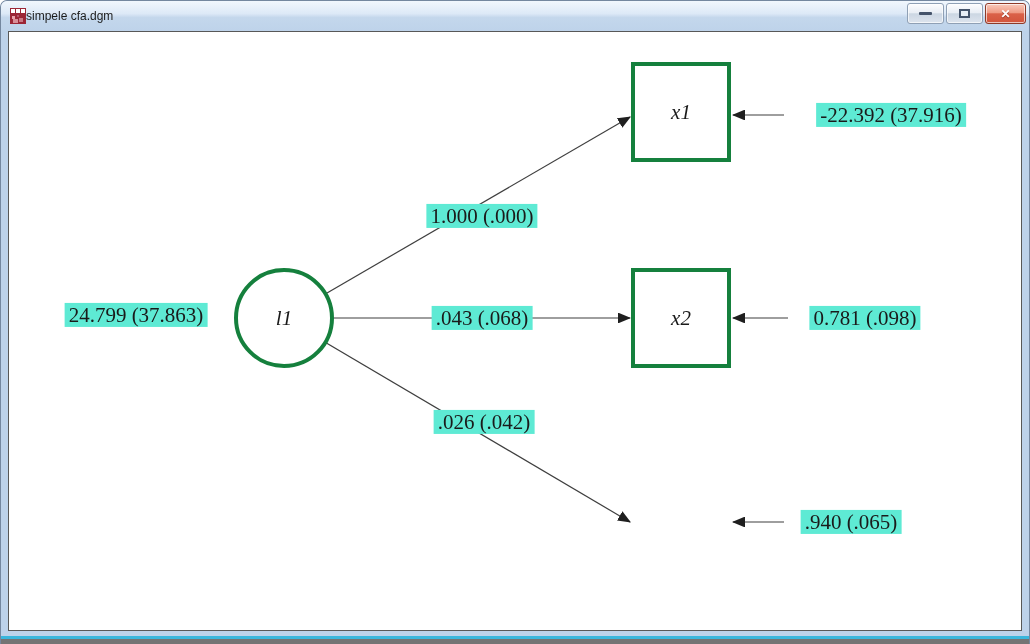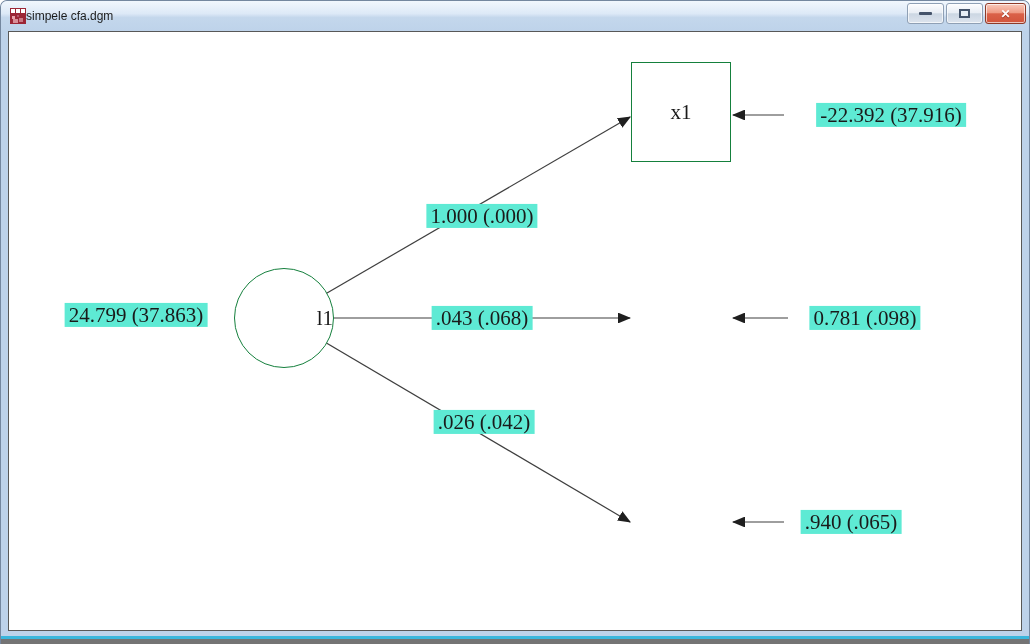--- a/index.html
+++ b/index.html
@@ -46,21 +46,21 @@
     position:absolute;left:7px;top:30px;right:7px;bottom:13px;
     background:#fff;border:1px solid #585858;
   }
   .stage{position:relative;width:100%;height:100%;overflow:hidden;}
   .stage svg{position:absolute;left:0;top:0;z-index:1;}
 
   .serif{font-family:"Liberation Serif","DejaVu Serif",serif;color:#1a1a1a;font-size:21px;}
 
   .node{
     position:absolute;z-index:2;box-sizing:border-box;background:#fff;
-    border:1px solid #15803d;display:flex;align-items:center;justify-content:center;
+    border:4px solid #15803d;display:flex;align-items:center;justify-content:center;font-style:italic;
   }
   .node.circle{border-radius:50%;}
 
   .dlabel{
     position:absolute;z-index:3;transform:translate(-50%,-50%);
     background:#5eead4;padding:0 4px;white-space:nowrap;line-height:1.15;
   }
 </style>
 </head>
 <body>
@@ -102,26 +102,29 @@
           </marker>
         </defs>
         <line x1="275" y1="286" x2="621" y2="85" stroke="#3f3f3f" stroke-width="1.2" marker-end="url(#arw)"></line>
         <line x1="275" y1="286" x2="621" y2="286" stroke="#3f3f3f" stroke-width="1.2" marker-end="url(#arw)"></line>
         <line x1="275" y1="286" x2="621" y2="490" stroke="#3f3f3f" stroke-width="1.2" marker-end="url(#arw)"></line>
         <line x1="775" y1="83" x2="724" y2="83" stroke="#3f3f3f" stroke-width="1.2" marker-end="url(#arw)"></line>
         <line x1="779" y1="286" x2="724" y2="286" stroke="#3f3f3f" stroke-width="1.2" marker-end="url(#arw)"></line>
         <line x1="775" y1="490" x2="724" y2="490" stroke="#3f3f3f" stroke-width="1.2" marker-end="url(#arw)"></line>
       </svg>
 
-      <div class="node circle serif" style="left:225px;top:236px;width:100px;height:100px;justify-content:flex-end;">
+      <div class="node circle serif" style="left:225px;top:236px;width:100px;height:100px;">
         <span>l1</span>
       </div>
 
       <div class="node serif" style="left:622px;top:30px;width:100px;height:100px;">
         <span>x1</span>
+      </div>
+      <div class="node serif" style="left:622px;top:236px;width:100px;height:100px;">
+        <span>x2</span>
       </div>
 
       <div class="dlabel serif" style="left:127px;top:283px;">24.799 (37.863)</div>
 
       <div class="dlabel serif" style="left:473px;top:184px;">1.000 (.000)</div>
       <div class="dlabel serif" style="left:473px;top:286px;">.043 (.068)</div>
       <div class="dlabel serif" style="left:475px;top:390px;">.026 (.042)</div>
 
       <div class="dlabel serif" style="left:882px;top:83px;">-22.392 (37.916)</div>
       <div class="dlabel serif" style="left:856px;top:286px;">0.781 (.098)</div>

